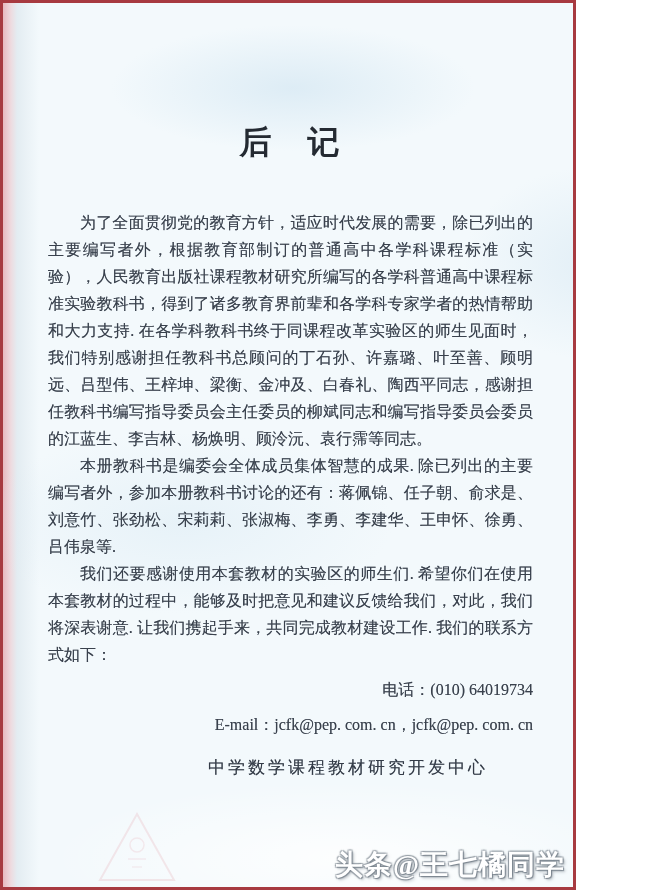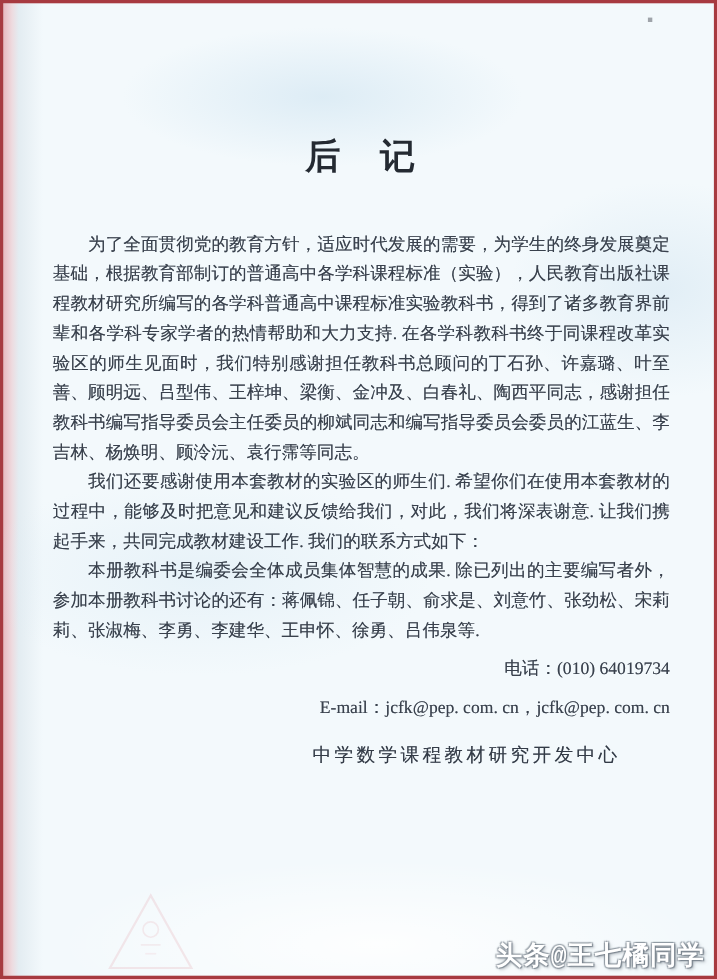--- a/index.html
+++ b/index.html
@@ -1,18 +1,18 @@
 <!DOCTYPE html>
 <html><head>
 <meta charset="utf-8">
 <style>
   html,body{margin:0;padding:0;background:#ffffff;}
   .page{
     position:relative;
-    width:652px;height:890px;
+    width:576px;height:890px;
     box-sizing:border-box;
     border:3px solid #a73a40;
     overflow:hidden;
     font-family:"Liberation Serif","DejaVu Serif",serif;
     background-color:#f3f9fc;
     background-image:
       radial-gradient(ellipse 260px 90px at 290px 85px, rgba(214,232,243,.75), rgba(214,232,243,0) 70%),
       radial-gradient(ellipse 200px 140px at 600px 260px, rgba(214,231,242,.6), rgba(214,231,242,0) 70%),
       radial-gradient(ellipse 300px 130px at 180px 520px, rgba(221,236,245,.55), rgba(221,236,245,0) 70%),
       radial-gradient(ellipse 420px 110px at 340px 855px, rgba(255,255,255,.85), rgba(255,255,255,0) 70%),
@@ -49,23 +49,23 @@
     text-align:center;
     font-size:17px;
     line-height:31px;
     letter-spacing:3px;
     color:#333b47;
     text-shadow:0 0 .6px rgba(51,59,71,.5);
   }
   .watermark{
     position:absolute;
     right:8px;bottom:3px;
-    font-family:Liberation Mono, monospace;
+    font-family:Liberation Serif, serif;
     font-weight:bold;
-    font-size:24px;
+    font-size:28px;
     letter-spacing:1px;
     color:#ffffff;
     text-shadow:
       1px 1px 1px rgba(120,130,140,.9),
       -1px -1px 1px rgba(120,130,140,.6),
       1px -1px 1px rgba(120,130,140,.6),
       -1px 1px 1px rgba(120,130,140,.6),
       2px 2px 3px rgba(120,130,140,.5);
   }
   .stamp{
@@ -79,23 +79,23 @@
 </style>
 </head>
 <body>
 
 <div class="page">
 
   <div class="content">
     <h1 class="page-title">后　记</h1>
 
     <div class="body">
-      <p>为了全面贯彻党的教育方针，适应时代发展的需要，为学生的终身发展奠定基础，根据教育部制订的普通高中各学科课程标准（实验），人民教育出版社课程教材研究所编写的各学科普通高中课程标准实验教科书，得到了诸多教育界前辈和各学科专家学者的热情帮助和大力支持. 在各学科教科书终于同课程改革实验区的师生见面时，我们特别感谢担任教科书总顾问的丁石孙、许嘉璐、叶至善、顾明远、吕型伟、王梓坤、梁衡、金冲及、白春礼、陶西平同志，感谢担任教科书编写指导委员会主任委员的柳斌同志和编写指导委员会委员的江蓝生、李吉林、杨焕明、顾泠沅、袁行霈等同志。</p>
+      <p>为了全面贯彻党的教育方针，适应时代发展的需要，除已列出的主要编写者外，根据教育部制订的普通高中各学科课程标准（实验），人民教育出版社课程教材研究所编写的各学科普通高中课程标准实验教科书，得到了诸多教育界前辈和各学科专家学者的热情帮助和大力支持. 在各学科教科书终于同课程改革实验区的师生见面时，我们特别感谢担任教科书总顾问的丁石孙、许嘉璐、叶至善、顾明远、吕型伟、王梓坤、梁衡、金冲及、白春礼、陶西平同志，感谢担任教科书编写指导委员会主任委员的柳斌同志和编写指导委员会委员的江蓝生、李吉林、杨焕明、顾泠沅、袁行霈等同志。</p>
+      <p>本册教科书是编委会全体成员集体智慧的成果. 除已列出的主要编写者外，参加本册教科书讨论的还有：蒋佩锦、任子朝、俞求是、刘意竹、张劲松、宋莉莉、张淑梅、李勇、李建华、王申怀、徐勇、吕伟泉等.</p>
       <p>我们还要感谢使用本套教材的实验区的师生们. 希望你们在使用本套教材的过程中，能够及时把意见和建议反馈给我们，对此，我们将深表谢意. 让我们携起手来，共同完成教材建设工作. 我们的联系方式如下：</p>
-      <p>本册教科书是编委会全体成员集体智慧的成果. 除已列出的主要编写者外，参加本册教科书讨论的还有：蒋佩锦、任子朝、俞求是、刘意竹、张劲松、宋莉莉、张淑梅、李勇、李建华、王申怀、徐勇、吕伟泉等.</p>
 
       <p class="contact"><span>电话：</span><span>(010) 64019734</span></p>
       <p class="contact"><span>E-mail：</span><span>jcfk@pep. com. cn，jcfk@pep. com. cn</span></p>
     </div>
 
     <div class="publisher">
       <div>中学数学课程教材研究开发中心</div>
     </div>
   </div>
 

